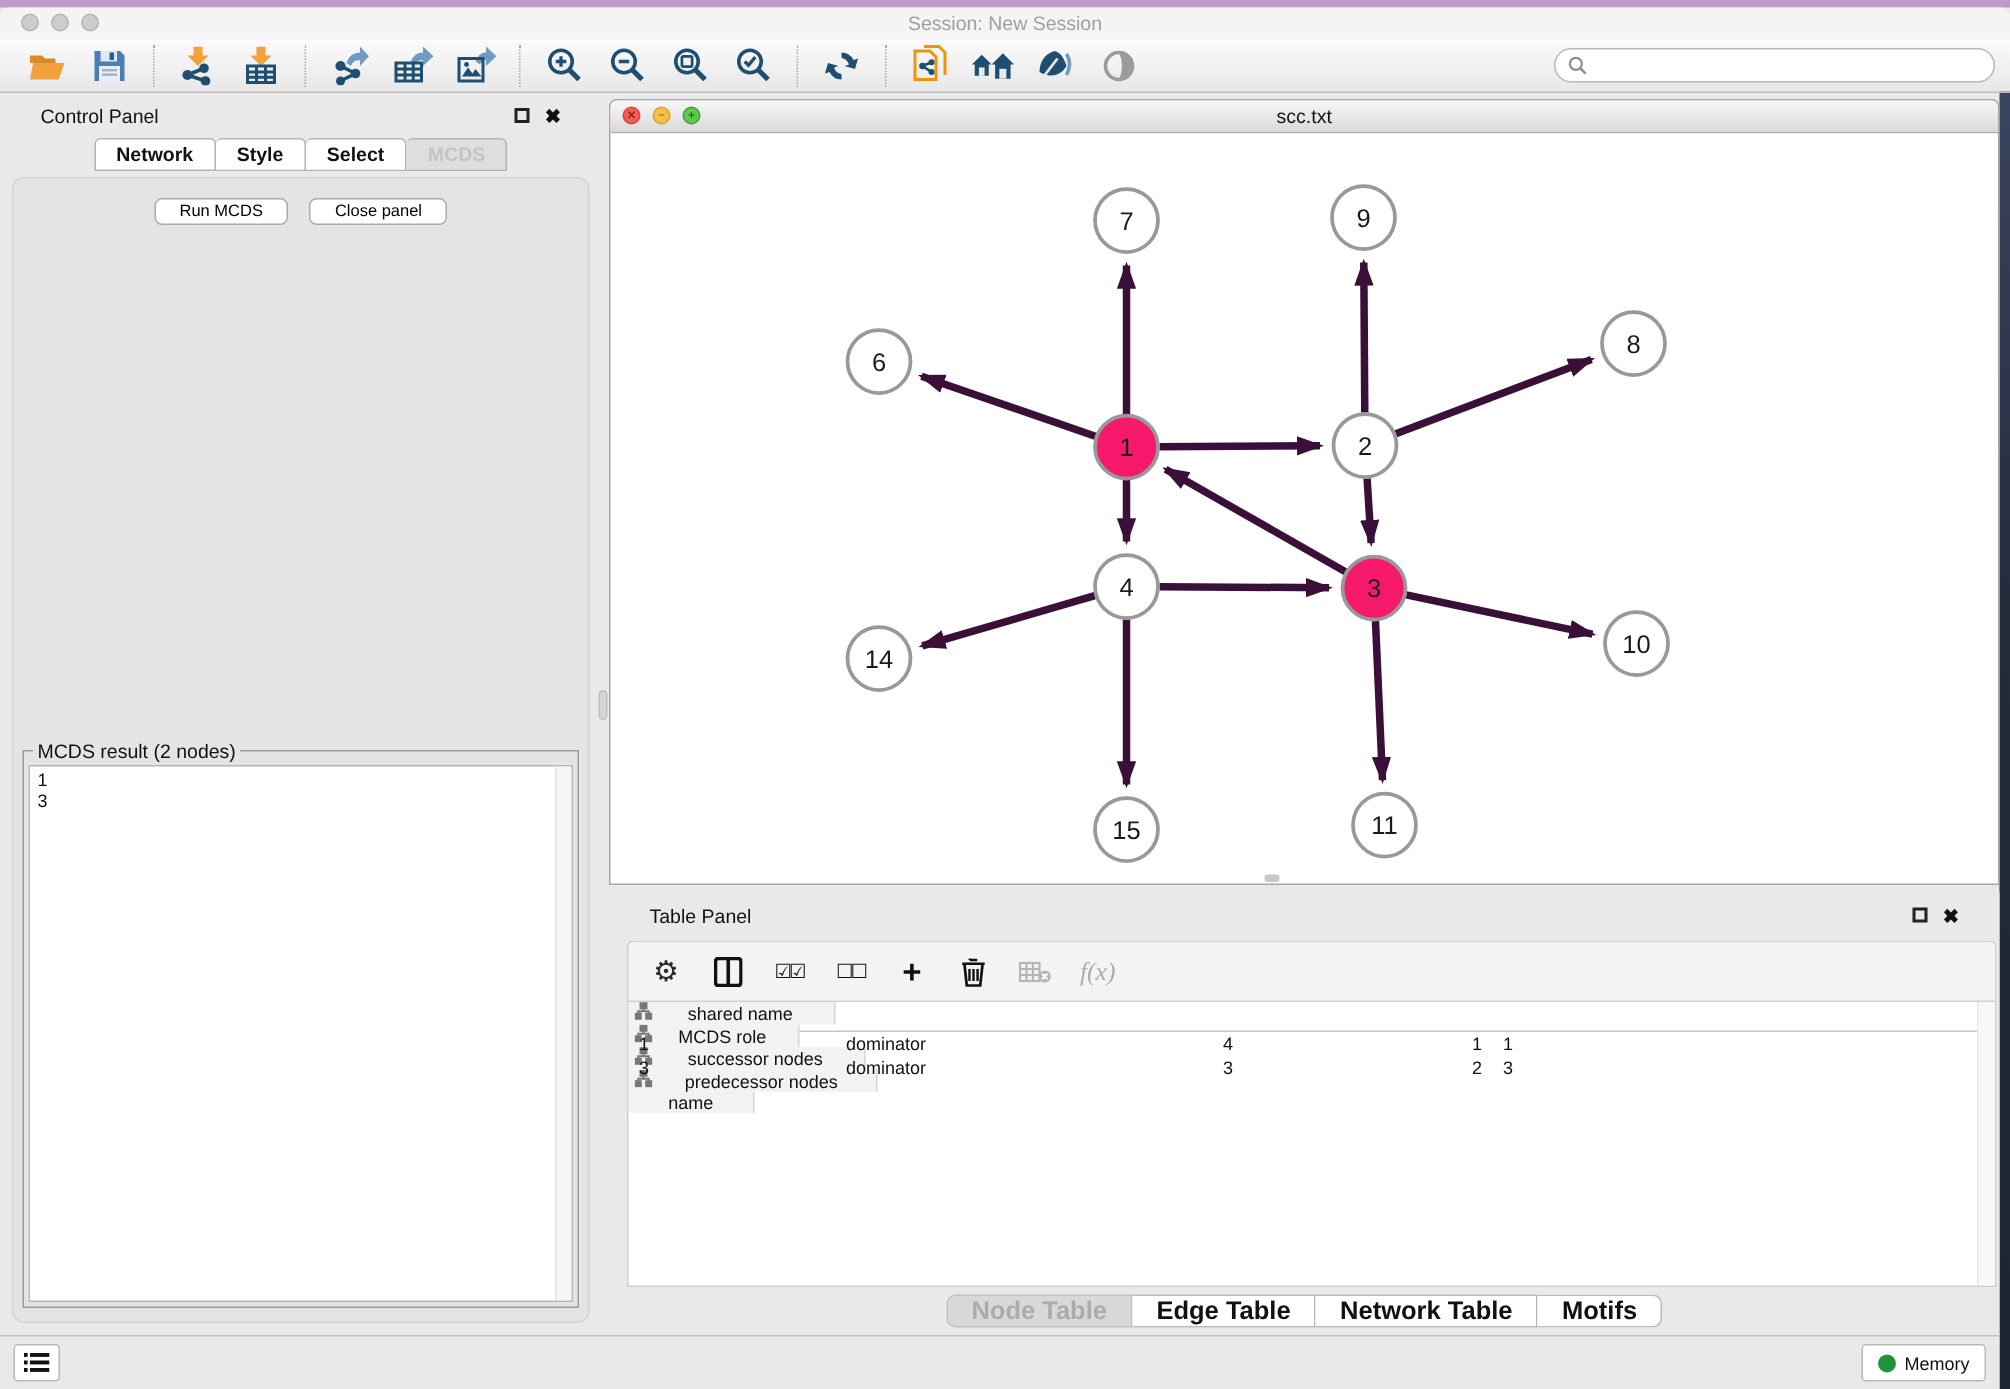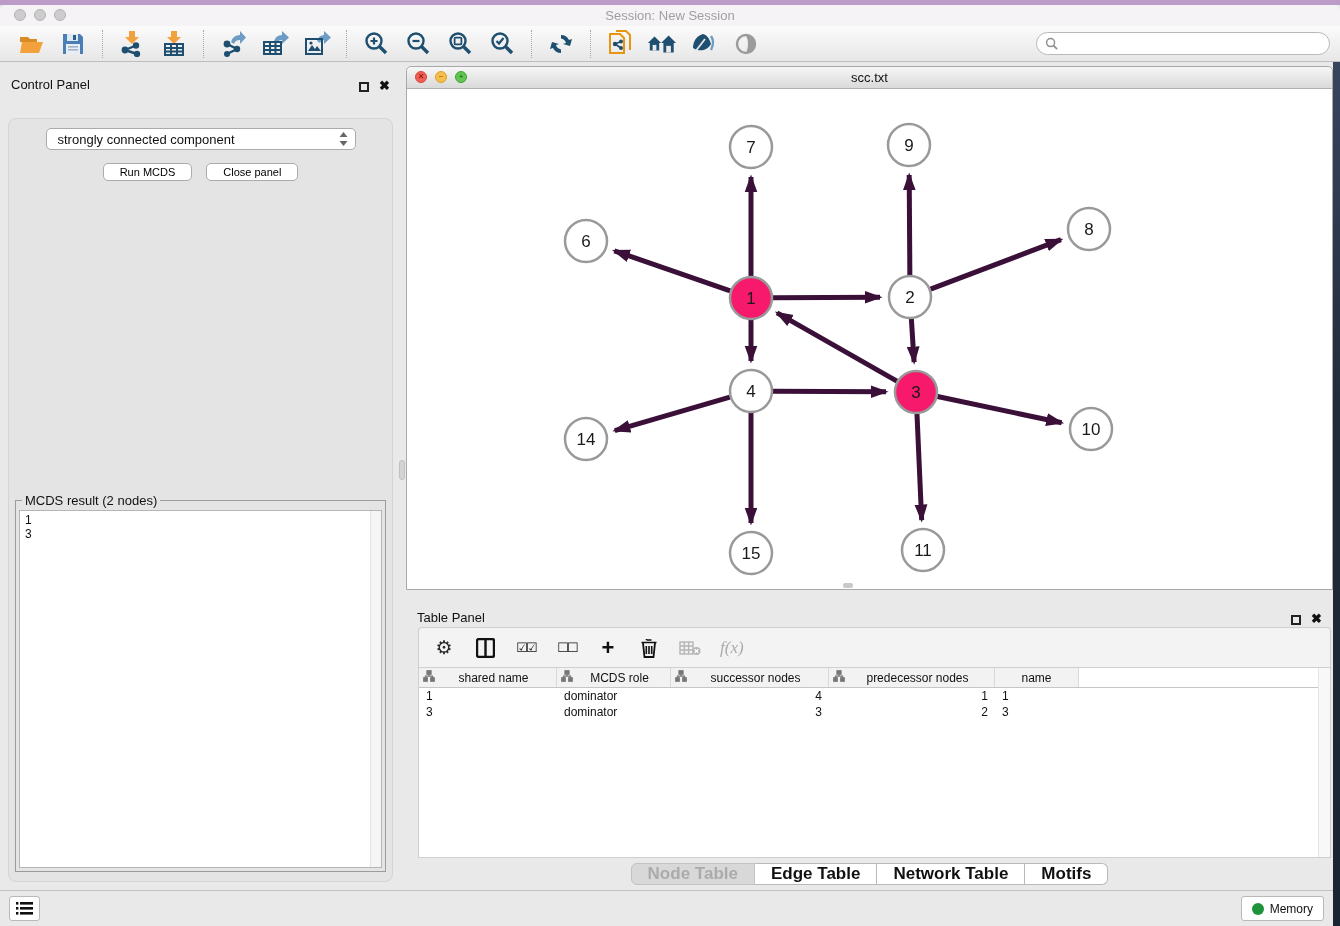--- a/index.html
+++ b/index.html
@@ -29,21 +29,21 @@
   #app-toolbar { position:absolute; left:0; top:26px; width:1340px; height:36px;
     background:linear-gradient(#FBFBFB,#E7E7E7); border-bottom:1px solid #BEBEBE;
     display:flex; align-items:center; padding:0 10px; }
   .tb-icon { width:30px; height:28px; display:flex; align-items:center; justify-content:center; margin:0 6px; }
   .tb-sep { width:1px; height:28px; border-left:1px dotted #A8A8A8; margin:0 8px; }
   #search-box { margin-left:auto; width:294px; height:23px; background:#fff; border:1px solid #B9B9B9;
     border-radius:12px; display:flex; align-items:center; padding:0 8px; gap:5px; }
   #search-box input { border:none; outline:none; flex:1; font-size:12px; font-family:"Liberation Sans",sans-serif; background:transparent; }
   
   #control-panel { position:absolute; left:0; top:62px; width:401px; height:828px; background:#E9E9E9; }
-  .panel-header { height:30px; display:flex; align-items:flex-end; padding:0 11px; font-size:13px; }
+  .panel-header { height:30px; display:flex; align-items:center; padding:0 27px; font-size:13px; }
   .panel-header .spacer { flex:1; }
   .float-box { width:10px; height:10px; border:2px solid #222; margin-right:10px; cursor:pointer; }
   .close-x { font-size:13px; font-weight:bold; color:#111; cursor:pointer; line-height:1; }
   #cp-tabs { display:flex; justify-content:center; height:22px; position:relative; z-index:2; }
   .cp-tab { background:#fff; border:1px solid #B3B3B3; border-left-width:0; padding:2px 14px 0 14px;
     font-size:13px; font-weight:600; border-radius:4px 4px 0 0; cursor:pointer; }
   .cp-tab:first-child { border-left-width:1px; }
   .cp-tab.active { background:#DEDEDE; color:#C4C4C4; }
   #cp-inner { position:absolute; left:8px; right:8px; top:56px; bottom:8px;
     background:#E4E4E4; border:1px solid #D4D4D4; border-radius:8px; }
@@ -78,21 +78,21 @@
     background:#D4D4D4; border:1px solid #C0C0C0; border-radius:3px; }
   
   #table-panel { position:absolute; left:406px; top:595px; width:927px; height:295px; background:#E9E9E9; }
   #tp-toolbar { position:absolute; left:12px; right:2px; top:32px; height:40px;
     background:#F3F3F3; border:1px solid #CFCFCF; border-bottom:none; border-radius:4px 4px 0 0;
     display:flex; align-items:center; padding:0 14px; gap:19px; }
   .tp-icon { display:flex; align-items:center; justify-content:center; min-width:22px; height:24px; cursor:pointer; }
   .tp-icon.disabled { cursor:default; }
   #tp-table { position:absolute; left:12px; right:2px; top:72px; height:191px;
     background:#fff; border:1px solid #CFCFCF; overflow:hidden; }
-  #tp-header { display:flex; height:20px; font-size:12px; border-bottom:1px solid #C6C6C6; }
+  #tp-header { display:flex; height:20px; font-size:12px; border-bottom:1px solid #C6C6C6;flex-direction:column; }
   .th { background:#F2F2F2; border-right:1px solid #D8D8D8; display:flex; align-items:center;
     padding:0 4px; cursor:pointer; }
   .th .th-label { flex:1; text-align:center; }
   .tr { display:flex; height:16px; font-size:12px; align-items:center; }
   .td { padding:0 7px; overflow:hidden; white-space:nowrap; }
   #tp-vscroll { position:absolute; right:0; top:0; bottom:0; width:12px;
     background:#F8F8F8; border-left:1px solid #E6E6E6; }
   #tp-tabs { position:absolute; left:0; right:0; bottom:5px; display:flex; justify-content:center; }
   .tp-tab { height:22px; padding:0 16px; background:#fff; border:1px solid #B9B9B9; border-left-width:0;
     font-size:17px; font-weight:600; display:flex; align-items:center; cursor:pointer; }
@@ -264,28 +264,27 @@
   </div>
 </div>
 
 <div id="control-panel">
   <div class="panel-header">
     <span>Control Panel</span>
     <span class="spacer"></span>
     <span class="float-box"></span>
     <span class="close-x">✖</span>
   </div>
+  <div id="cp-tabs">
+      <div class="cp-tab">Network</div>
+      <div class="cp-tab">Style</div>
+      <div class="cp-tab">Select</div>
+      <div class="cp-tab active">MCDS</div>
+    </div>
   <div id="cp-inner">
-    <div id="criterion-select">
-      <span>strongly connected component</span>
-      <svg width="9" height="14" viewBox="0 0 9 14">
-          <path d="M4.5 0 L8.5 5 h-8 z" fill="#666"></path>
-          <path d="M4.5 14 L0.5 9 h8 z" fill="#666"></path>
-        </svg>
-    </div>
     <div id="cp-buttons">
       <button class="mac-btn">Run MCDS</button>
       <button class="mac-btn">Close panel</button>
     </div>
     <div id="mcds-result">
       <span id="mcds-result-title">MCDS result (2 nodes)</span>
       <div id="mcds-result-text"><span id="result-pre">1
 3</span>
         <div id="mcds-scroll"></div>
       </div>

